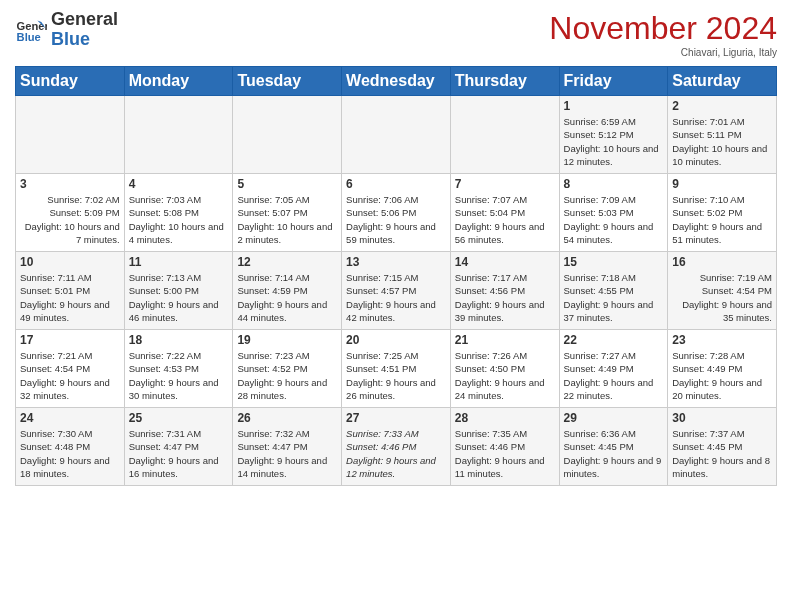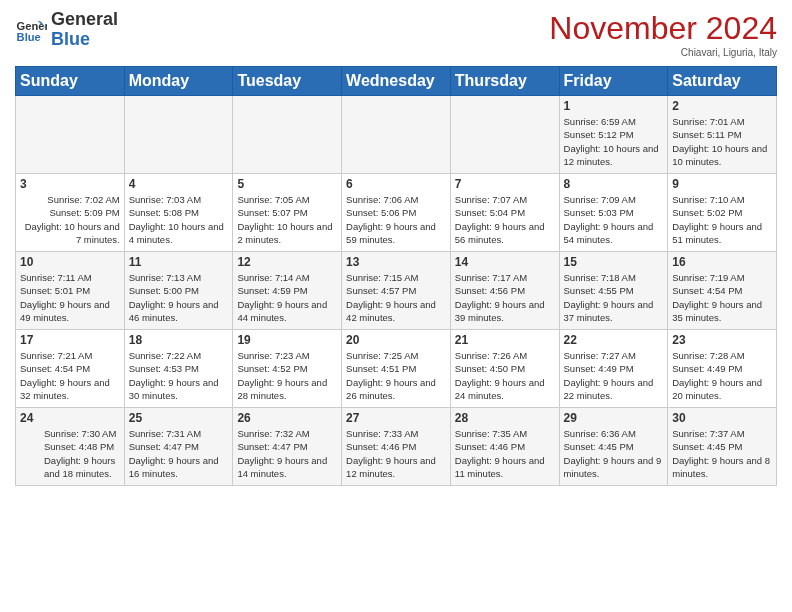--- a/index.html
+++ b/index.html
@@ -222,21 +222,21 @@
 Daylight: 9 hours and 39 minutes.</div>
           </td>
           <td>
             <span class="day-num">15</span>
             <div class="day-info" style="white-space: pre-line;">Sunrise: 7:18 AM
 Sunset: 4:55 PM
 Daylight: 9 hours and 37 minutes.</div>
           </td>
           <td>
             <span class="day-num">16</span>
-            <div class="day-info" style="white-space: pre-line;">Sunrise: 7:19 AM
+            <div class="day-info" style="white-space: pre-line; text-align: right;">Sunrise: 7:19 AM
 Sunset: 4:54 PM
 Daylight: 9 hours and 35 minutes.</div>
           </td>
         </tr>
         <tr>
           <td>
             <span class="day-num">17</span>
             <div class="day-info" style="white-space: pre-line;">Sunrise: 7:21 AM
 Sunset: 4:54 PM
 Daylight: 9 hours and 32 minutes.</div>
@@ -274,39 +274,39 @@
           <td>
             <span class="day-num">23</span>
             <div class="day-info" style="white-space: pre-line;">Sunrise: 7:28 AM
 Sunset: 4:49 PM
 Daylight: 9 hours and 20 minutes.</div>
           </td>
         </tr>
         <tr>
           <td>
             <span class="day-num">24</span>
-            <div class="day-info" style="white-space: pre-line; margin-left: 24px;">Sunrise: 7:30 AM
+            <div class="day-info" style="white-space: pre-line;">Sunrise: 7:30 AM
 Sunset: 4:48 PM
 Daylight: 9 hours and 18 minutes.</div>
           </td>
           <td>
             <span class="day-num">25</span>
             <div class="day-info" style="white-space: pre-line;">Sunrise: 7:31 AM
 Sunset: 4:47 PM
 Daylight: 9 hours and 16 minutes.</div>
           </td>
           <td>
             <span class="day-num">26</span>
             <div class="day-info" style="white-space: pre-line;">Sunrise: 7:32 AM
 Sunset: 4:47 PM
 Daylight: 9 hours and 14 minutes.</div>
           </td>
           <td>
             <span class="day-num">27</span>
-            <div class="day-info" style="white-space: pre-line;">Sunrise: 7:33 AM
+            <div class="day-info" style="white-space: pre-line; font-style: italic;">Sunrise: 7:33 AM
 Sunset: 4:46 PM
 Daylight: 9 hours and 12 minutes.</div>
           </td>
           <td>
             <span class="day-num">28</span>
             <div class="day-info" style="white-space: pre-line;">Sunrise: 7:35 AM
 Sunset: 4:46 PM
 Daylight: 9 hours and 11 minutes.</div>
           </td>
           <td>

